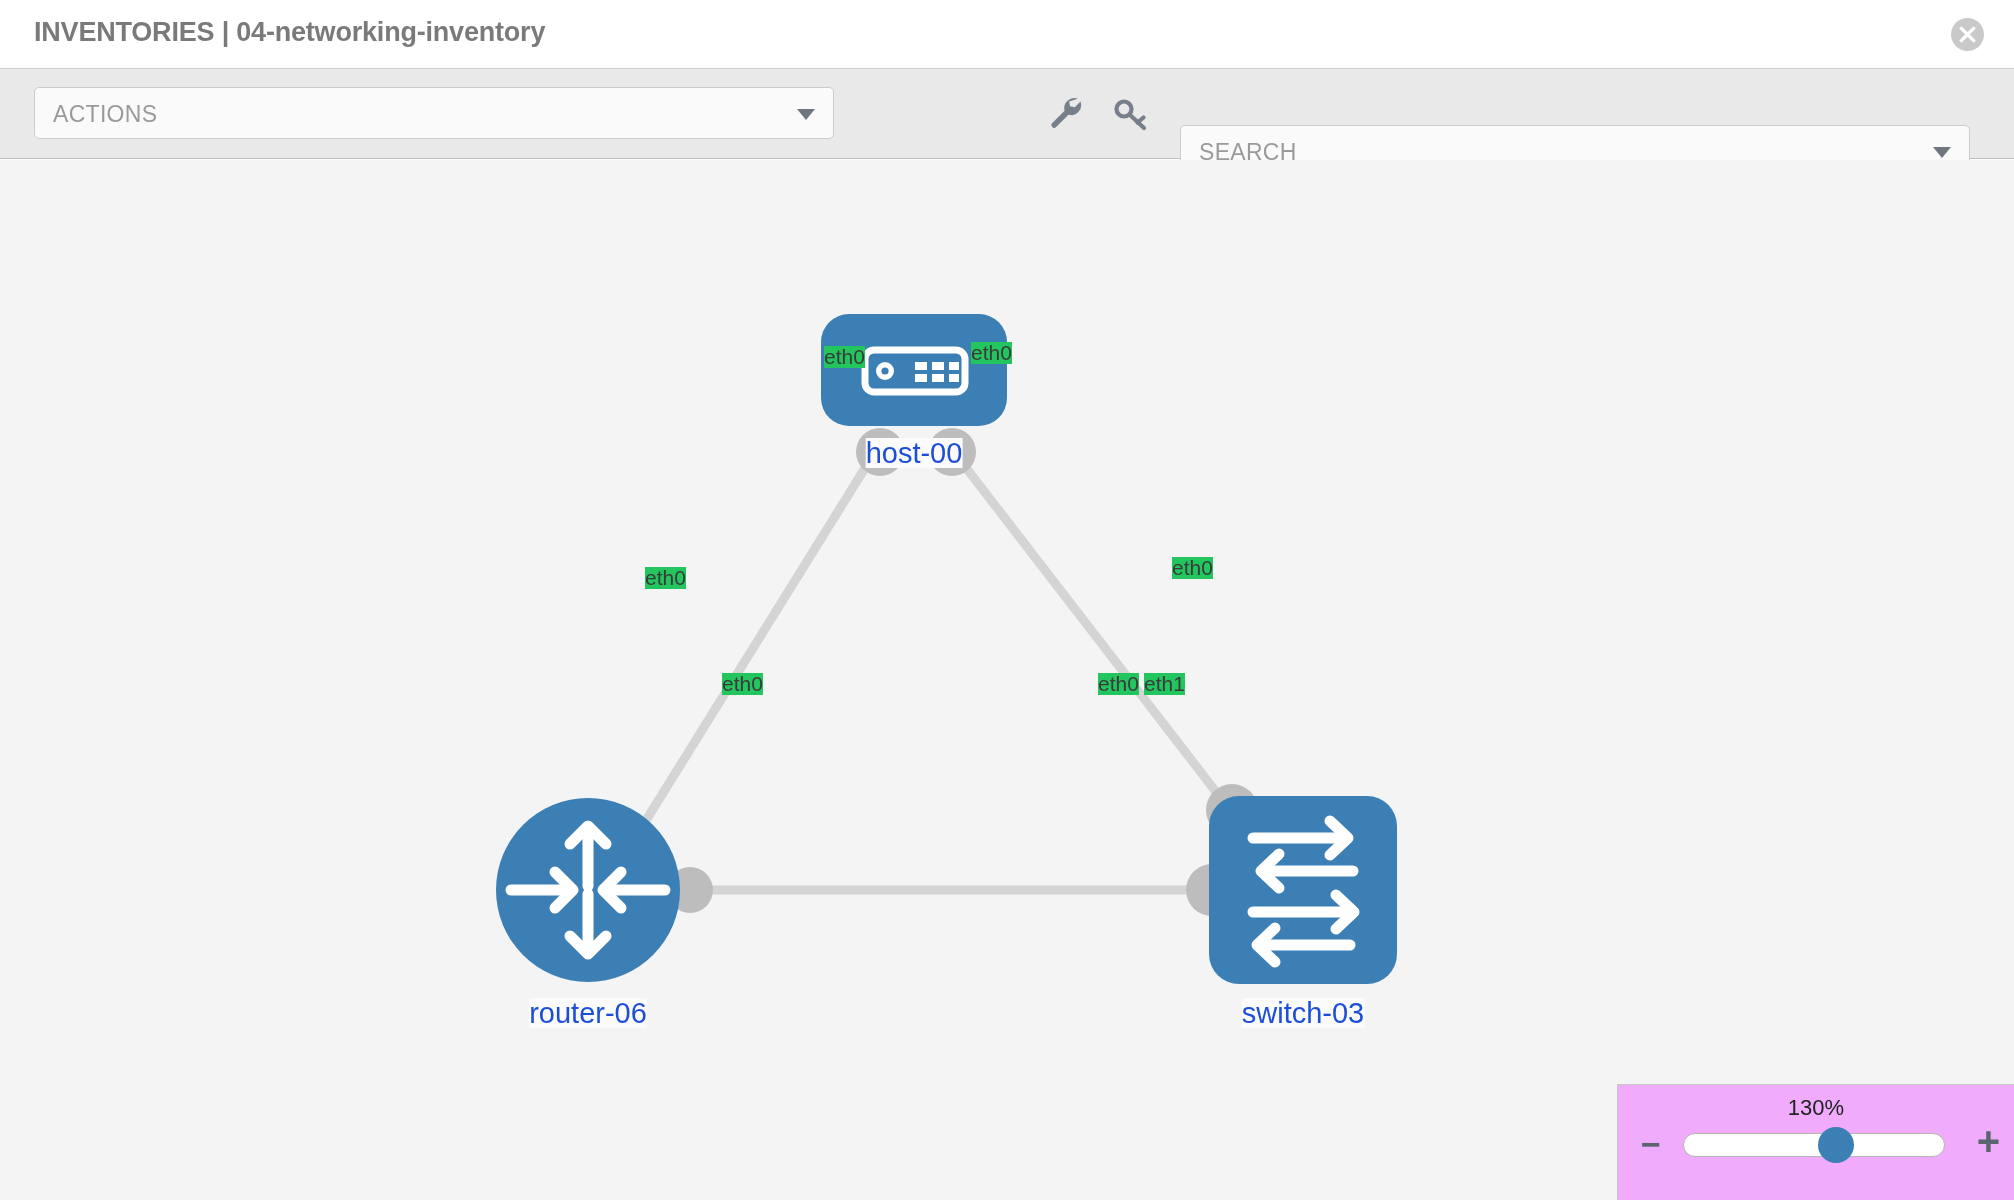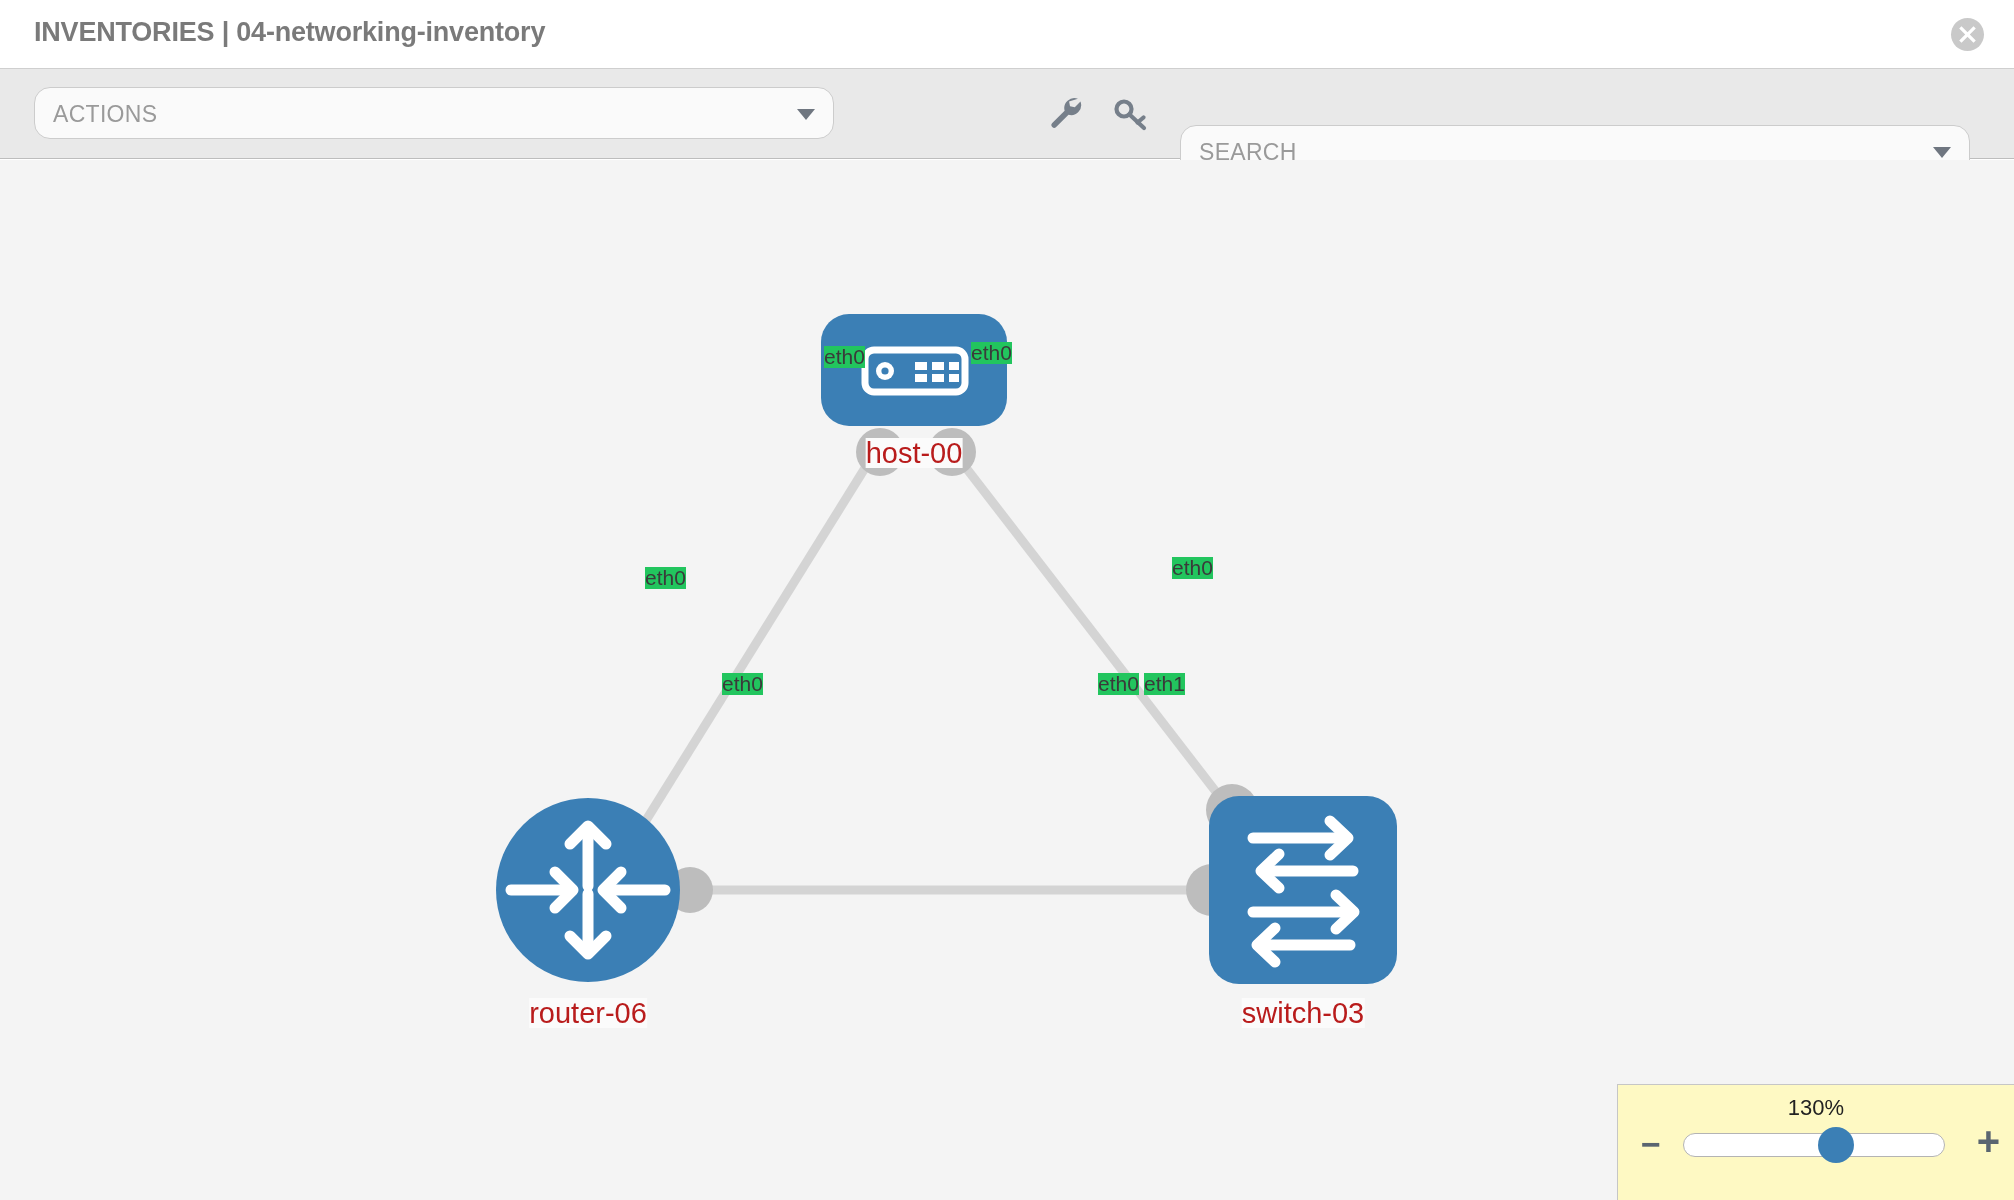--- a/index.html
+++ b/index.html
@@ -61,21 +61,21 @@
     background: #e9e9e9;
     border-bottom: 1px solid #bdbdbd;
     box-sizing: border-box;
   }
   .combo {
     position: absolute;
     top: 18px;
     height: 52px;
     background: #fafafa;
     border: 1px solid #cccccc;
-    border-radius: 16px;
+    border-radius: 5px;
     box-sizing: border-box;
     cursor: pointer;
   }
   #actions-select { left: 34px; width: 800px; }
   #search-select  { left: 1180px; width: 790px; margin-top: 38px; }
   .combo-label {
     position: absolute;
     left: 18px;
     top: 13px;
     font-size: 23px;
@@ -116,21 +116,21 @@
     position: absolute;
     left: 0; top: 0;
     width: 2014px;
     height: 1040px;
   }
 
   
   .node-label {
     position: absolute;
     font-size: 29px;
-    color: #b91c1c;
+    color: #1d4ed8;
     background: #fbfbfb;
     white-space: nowrap;
     transform: translateX(-50%);
     pointer-events: none;
     line-height: 1.05;
   }
   .iface-label {
     position: absolute;
     font-size: 21px;
     color: #3a3a3a;
@@ -140,21 +140,21 @@
     line-height: 1.05;
   }
 
   
   #zoom-panel {
     position: absolute;
     left: 1617px;
     top: 1084px;
     width: 397px;
     height: 116px;
-    background: #fef9c3;
+    background: #f0abfc;
     border: 1px solid #c6c6c6;
     border-right: none;
     border-bottom: none;
     box-sizing: border-box;
   }
   #zoom-value {
     position: absolute;
     left: 0; right: 0;
     top: 10px;
     text-align: center;

